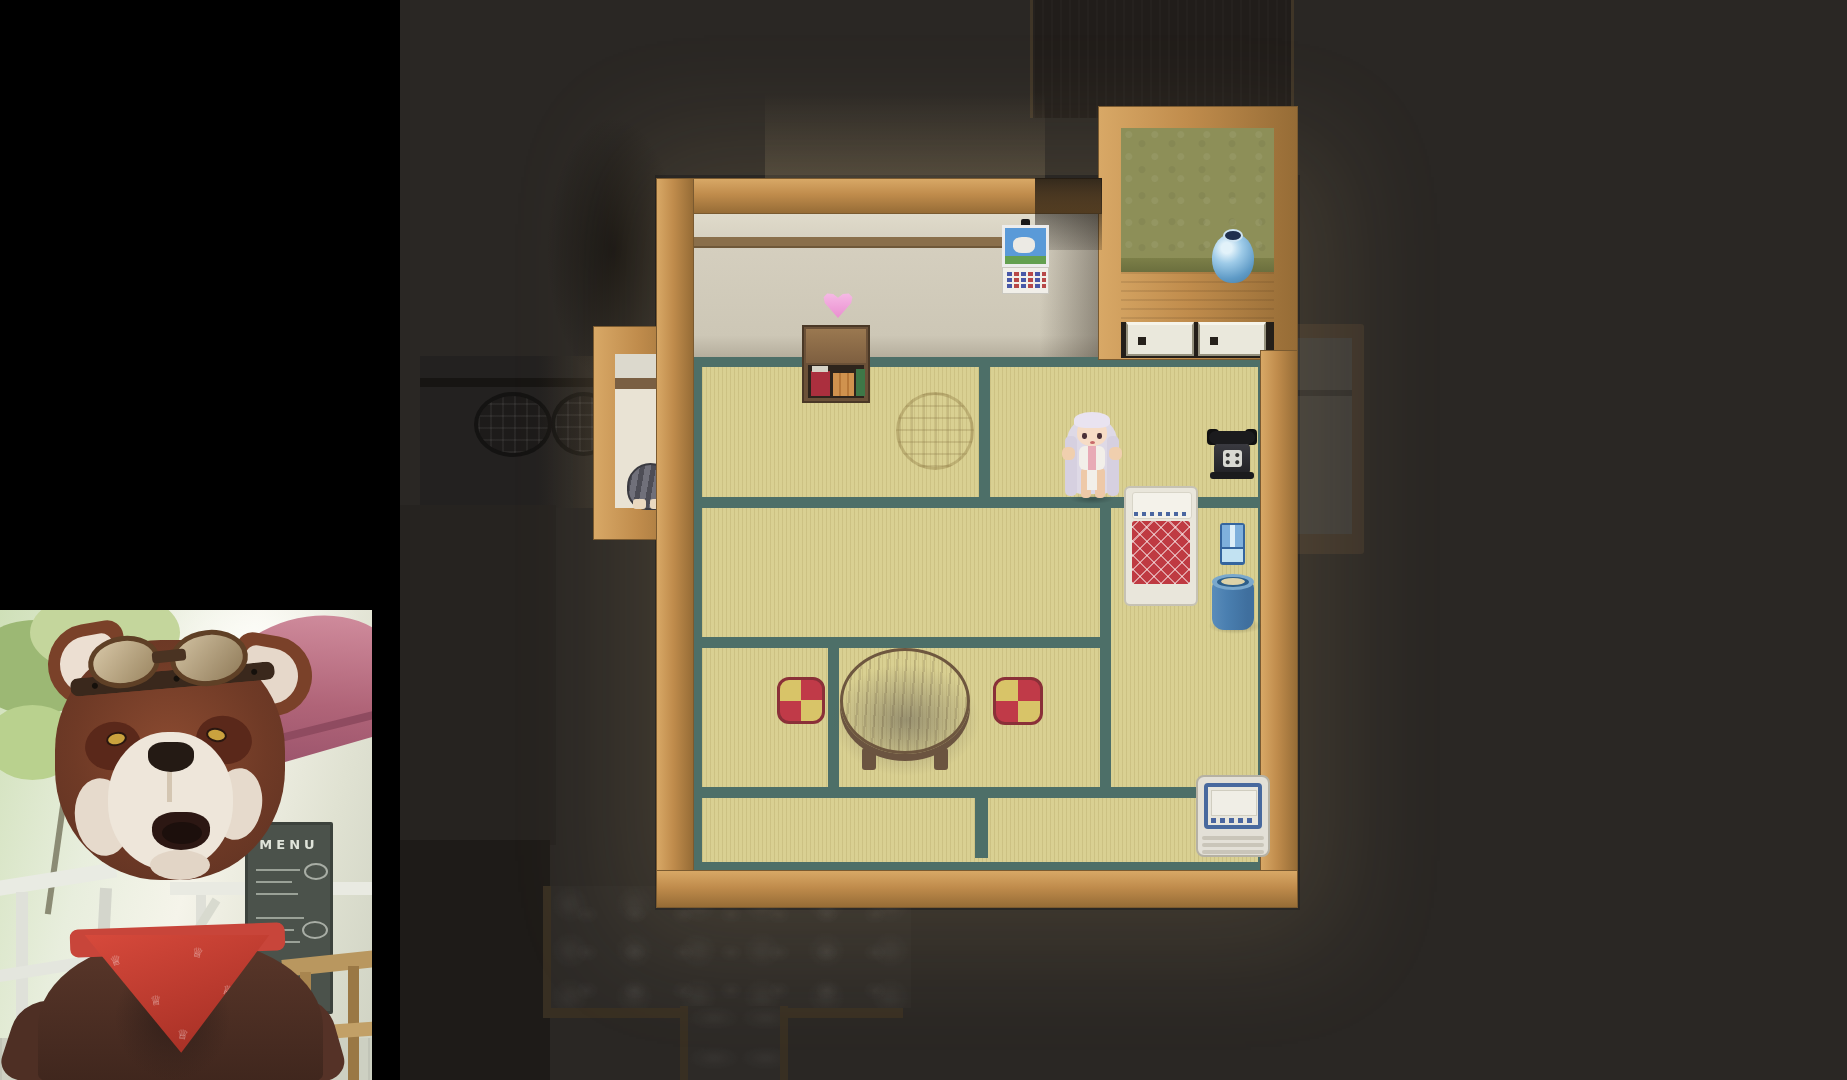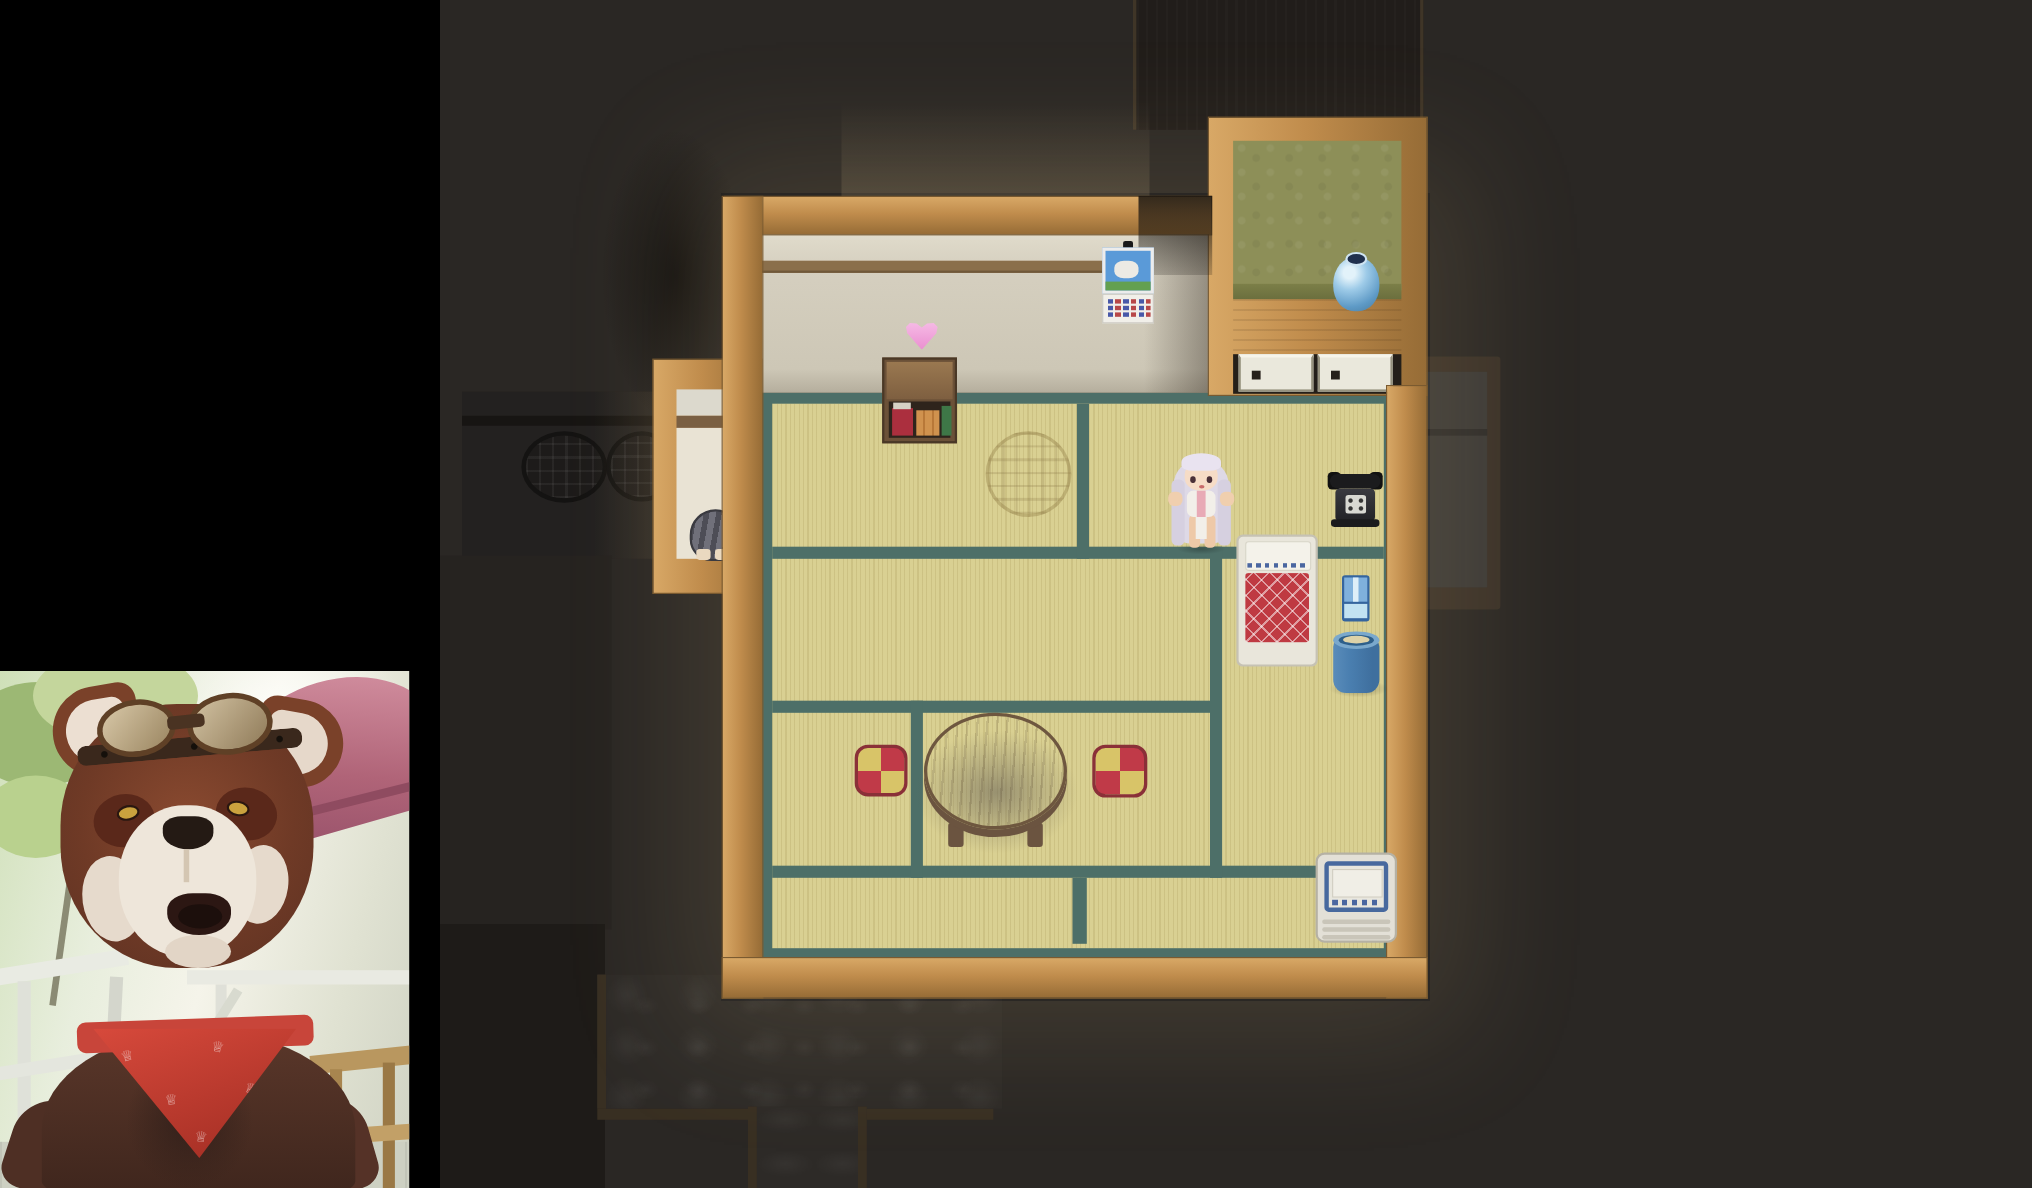--- a/index.html
+++ b/index.html
@@ -240,20 +240,31 @@
     <div class="a leaf" style="left:30px;top:-20px;width:150px;height:85px;background:#c4d69c;"></div>
     <div class="a" style="left:58px;top:115px;width:6px;height:190px;background:#8b8b74;transform:rotate(8deg);"></div>
     <div class="a" style="left:95px;top:55px;width:5px;height:150px;background:#9a9a82;transform:rotate(-12deg);"></div>
     <div class="a" style="left:212px;top:8px;width:190px;height:135px;background:linear-gradient(200deg,#d795a5,#b06478 60%,#97516a);border-radius:50% 50% 8% 8%;transform:rotate(-16deg);"></div>
     <div class="a" style="left:230px;top:118px;width:150px;height:8px;background:#8f4b60;transform:rotate(-14deg);"></div>
 
     <div class="a" style="left:170px;top:272px;width:202px;height:13px;background:#e9eae2;"></div>
     <div class="a" style="left:196px;top:285px;width:10px;height:85px;background:#dfe0d8;"></div>
     <div class="a" style="left:212px;top:290px;width:9px;height:95px;background:#d8dacf;transform:rotate(32deg);transform-origin:top;"></div>
 
+    <div class="a" style="left:245px;top:212px;width:88px;height:192px;background:#4b524b;border:3px solid #3c423c;border-radius:2px;box-sizing:border-box;">
+      <div class="menu-title">MENU</div>
+      <div class="a chalk" style="left:8px;top:44px;width:44px;"></div>
+      <div class="a chalk" style="left:8px;top:56px;width:36px;"></div>
+      <div class="a chalk" style="left:8px;top:68px;width:42px;"></div>
+      <div class="a chalk" style="left:8px;top:92px;width:48px;"></div>
+      <div class="a chalk" style="left:8px;top:104px;width:38px;"></div>
+      <div class="a chalk" style="left:8px;top:116px;width:44px;"></div>
+      <div class="a" style="left:56px;top:38px;width:20px;height:13px;border:2px solid rgba(230,235,225,.6);border-radius:50%;"></div>
+      <div class="a" style="left:54px;top:96px;width:22px;height:14px;border:2px solid rgba(230,235,225,.6);border-radius:50%;"></div>
+    </div>
 
     <div class="a" style="left:-8px;top:262px;width:125px;height:15px;background:#e9ebe3;transform:rotate(-9deg);"></div>
     <div class="a" style="left:16px;top:282px;width:12px;height:190px;background:#dfe1d9;"></div>
     <div class="a" style="left:95px;top:278px;width:12px;height:192px;background:#d4d6cc;transform:rotate(3deg);"></div>
     <div class="a" style="left:-6px;top:352px;width:112px;height:12px;background:#e4e6de;transform:rotate(-9deg);"></div>
     <div class="a" style="left:0;top:428px;width:372px;height:42px;background:#cdd0c2;background-image:repeating-linear-gradient(90deg,rgba(0,0,0,.06) 0 2px,transparent 2px 46px);"></div>
     <div class="a" style="left:282px;top:345px;width:95px;height:17px;background:#b9975f;transform:rotate(-6deg);"></div>
     <div class="a" style="left:300px;top:362px;width:11px;height:108px;background:#a8854f;"></div>
     <div class="a" style="left:348px;top:356px;width:11px;height:114px;background:#9a7845;"></div>
     <div class="a" style="left:268px;top:415px;width:112px;height:14px;background:#c2a067;transform:rotate(-4deg);"></div>

